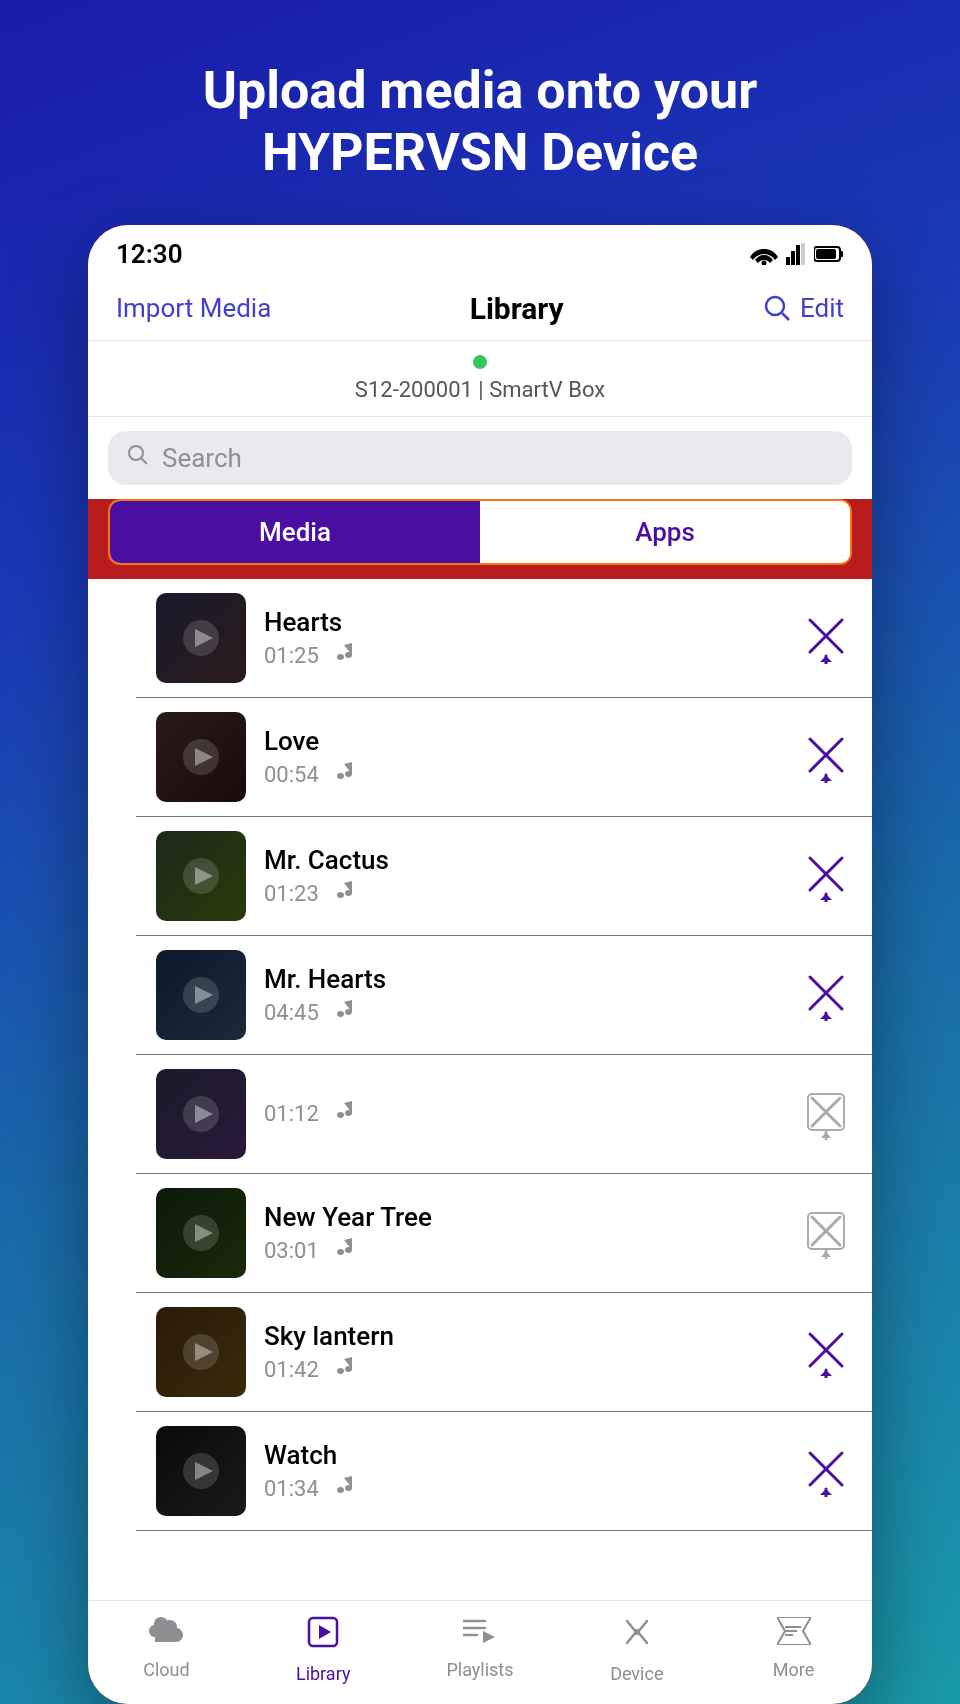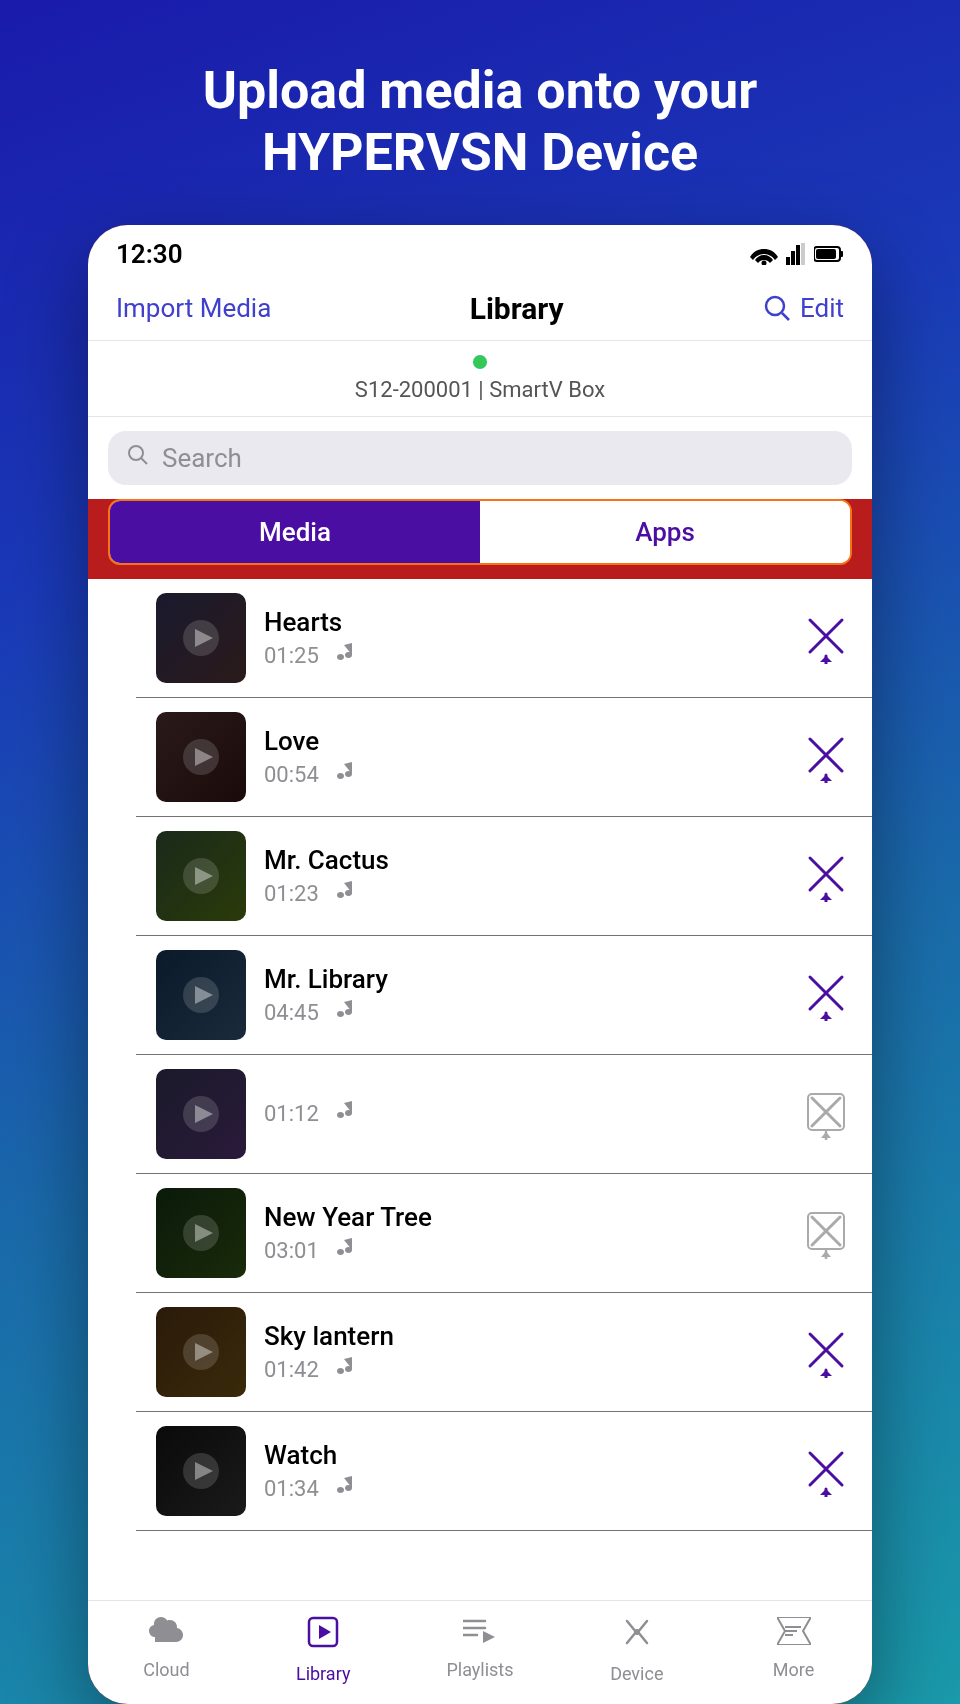--- a/index.html
+++ b/index.html
@@ -378,21 +378,21 @@
       </div>
       <div class="media-item">
         <div class="media-thumb thumb-snowman">
           <svg width="70" height="70" viewBox="0 0 70 70">
             <rect width="70" height="70" fill="transparent"></rect>
             <circle cx="35" cy="35" r="18" fill="rgba(255,255,255,0.15)"></circle>
             <polygon points="29,26 29,44 47,35" fill="rgba(255,255,255,0.4)"></polygon>
           </svg>
         </div>
         <div class="media-info">
-          <div class="media-name">Mr. Library</div>
+          <div class="media-name">Mr. Hearts</div>
           <div class="media-meta">
             <span>04:45</span>
             <span><svg width="20" height="20" viewBox="0 0 20 20">
                 <path d="M7,2 L7,14 M7,2 L15,0 L15,12 M7,14 C7,15.7 5.5,17 3.5,17 C1.5,17 0,15.7 0,14 C0,12.3 1.5,11 3.5,11 C5.5,11 7,12.3 7,14 Z M15,12 C15,13.7 13.5,15 11.5,15 C9.5,15 8,13.7 8,12 C8,10.3 9.5,9 11.5,9 C13.5,9 15,10.3 15,12 Z" fill="#8e8e93"></path>
               </svg></span>
           </div>
         </div>
         <div class="upload-btn">
           <svg width="48" height="52" viewBox="0 0 48 52">
       <line x1="8" y1="8" x2="40" y2="40" stroke="#4a0ea3" stroke-width="3" stroke-linecap="round"></line>

